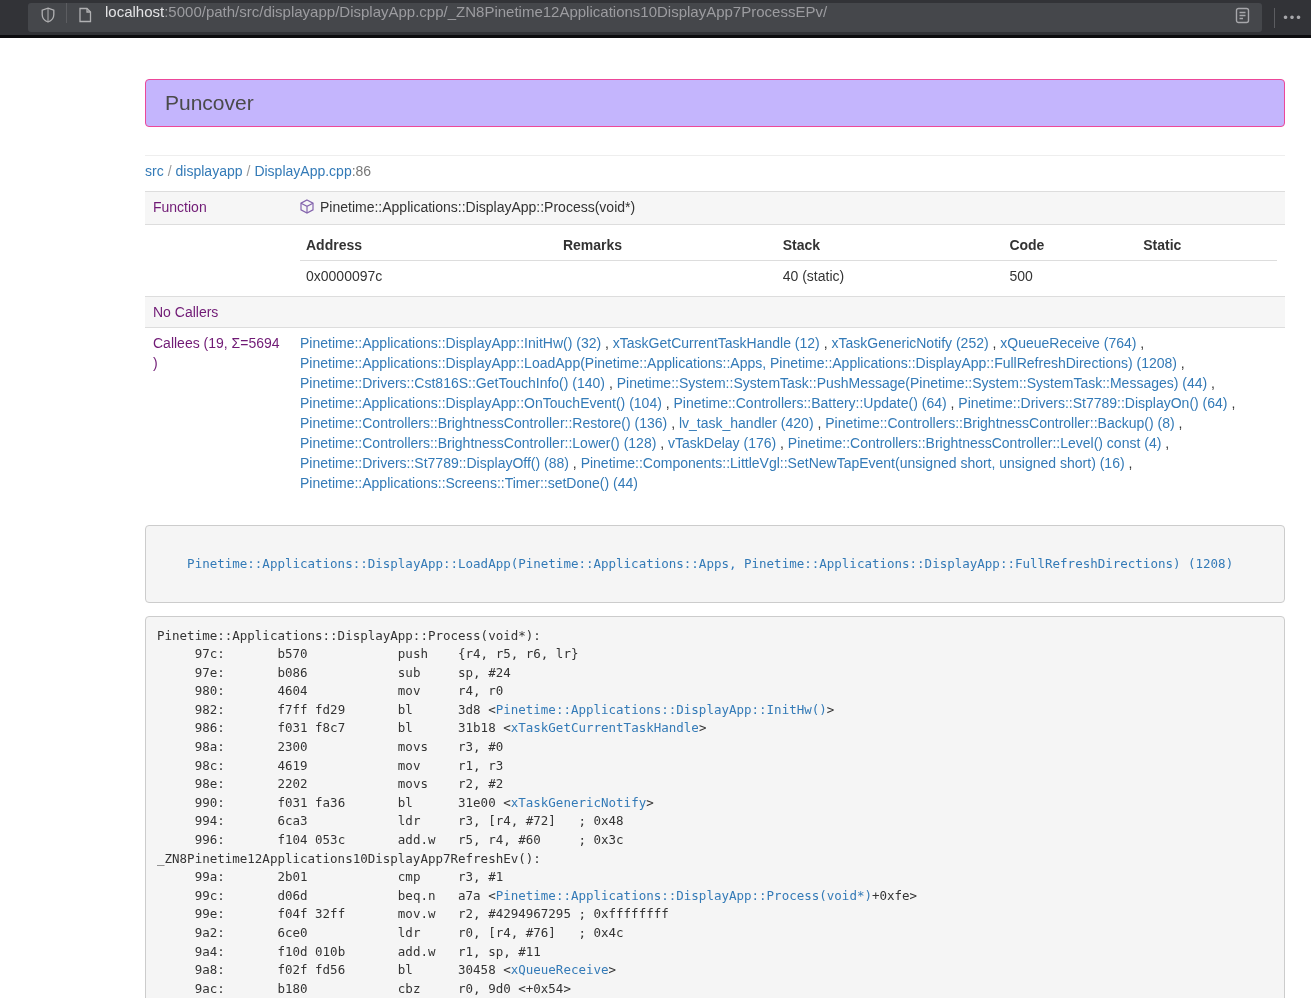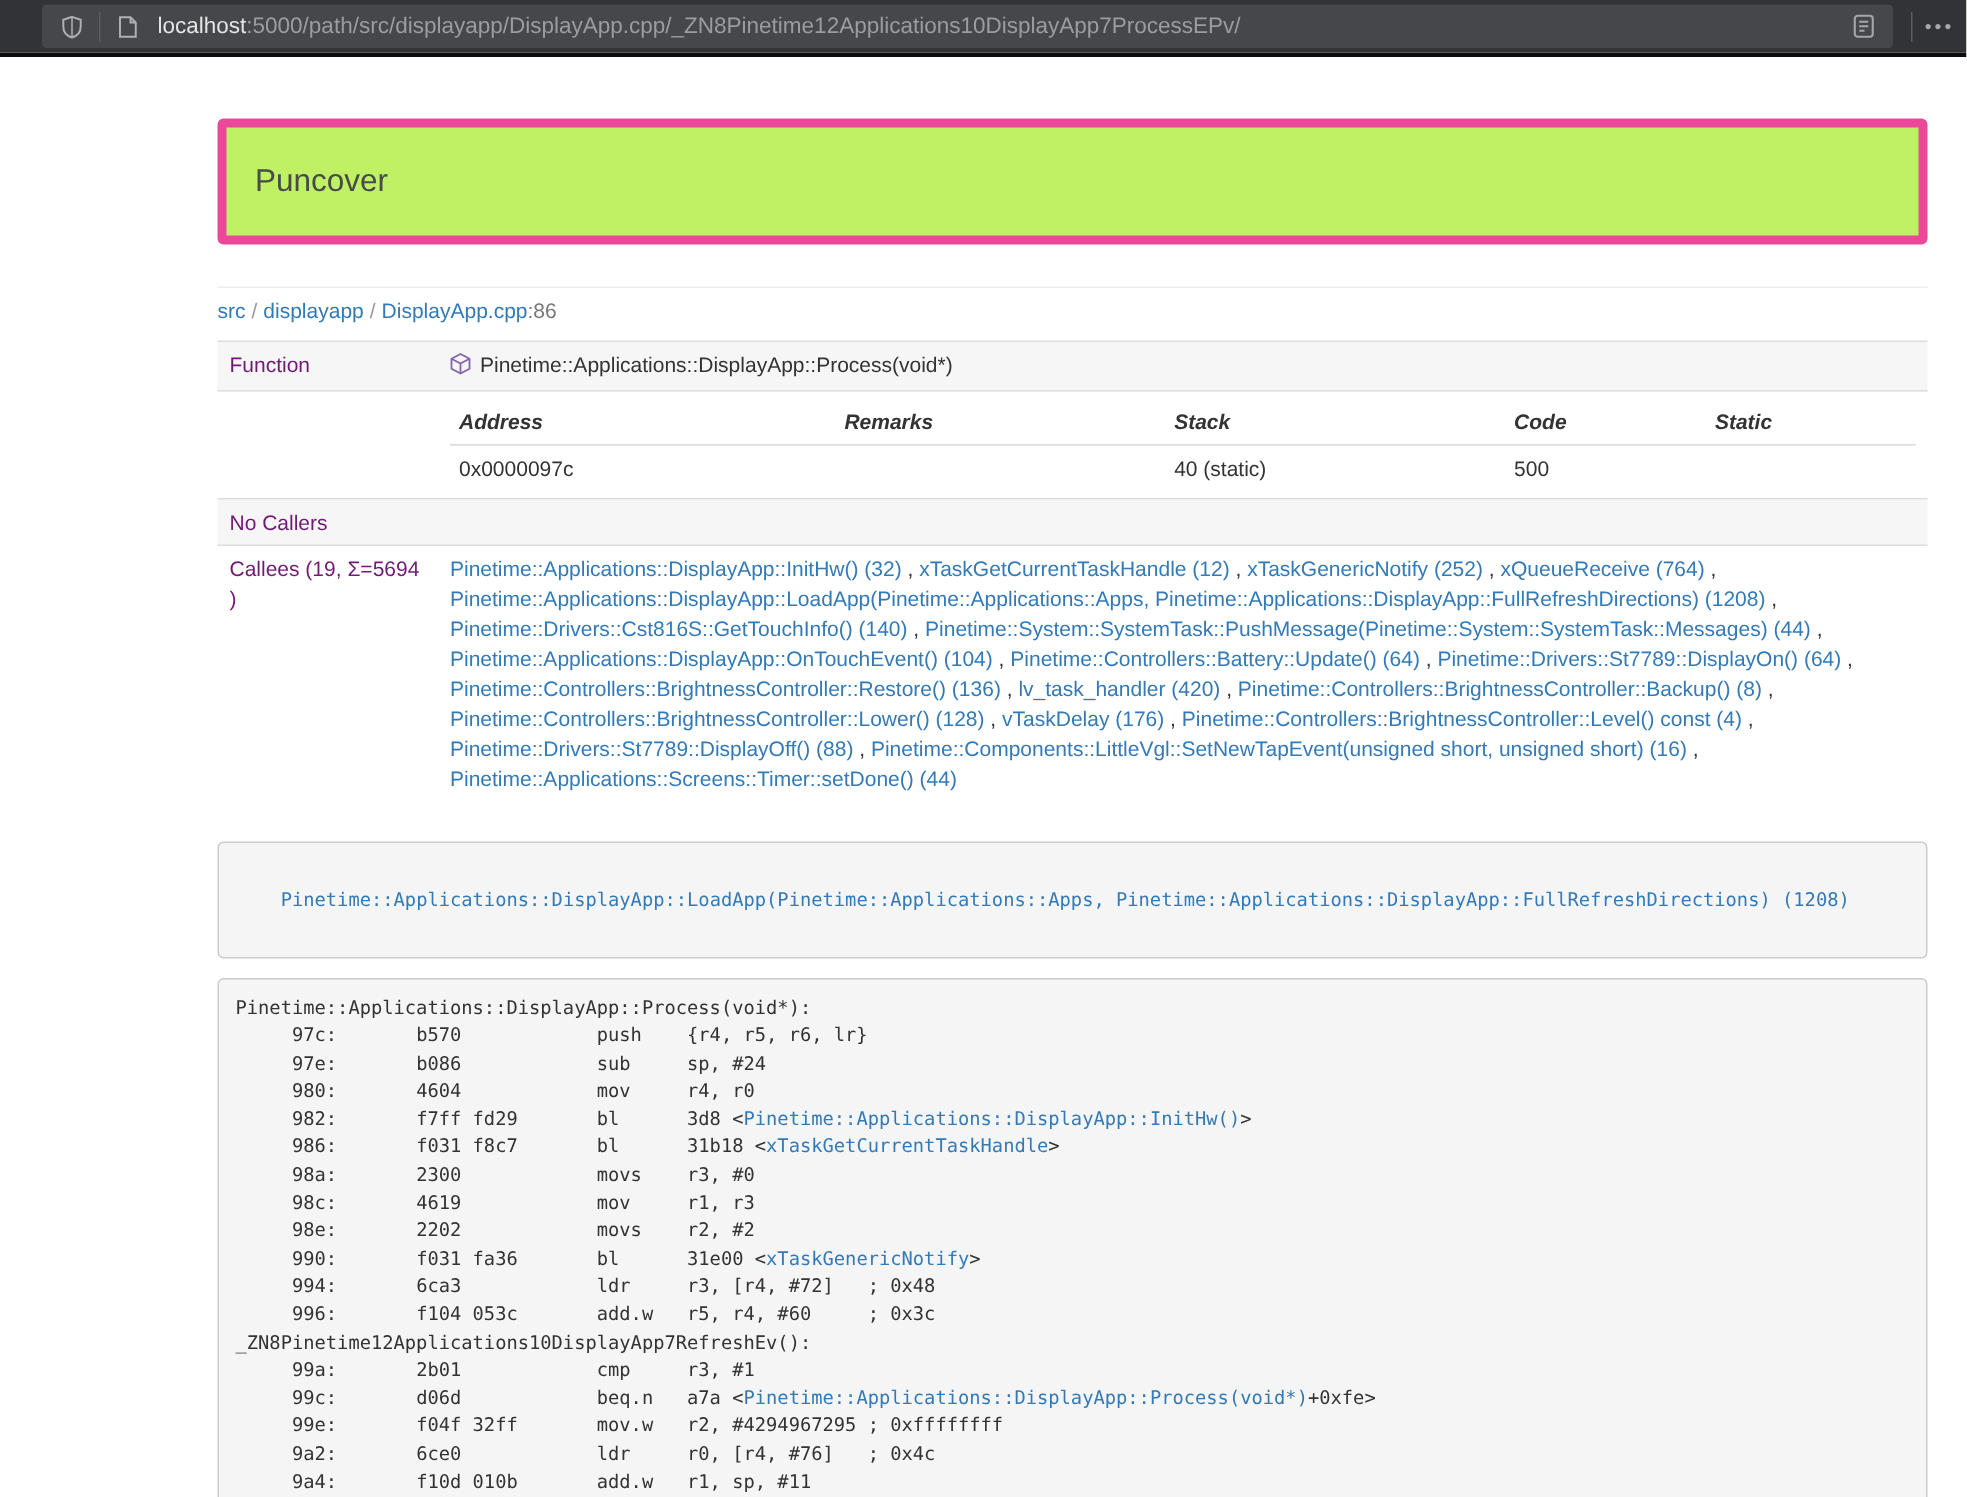--- a/index.html
+++ b/index.html
@@ -4,40 +4,40 @@
 <style>
   * { box-sizing: border-box; margin: 0; padding: 0; }
   html, body { width: 1311px; height: 998px; overflow: hidden; background: #fff; }
   body { font-family: "Liberation Sans", sans-serif; font-size: 14px; color: #333; }
 
   
   .toolbar { position: relative; width: 100%; height: 35px; background: #323337; }
   .urlbar {
     position: absolute; left: 28px; top: 3px; height: 29px; right: 49px;
     background: #45474b; border-radius: 3px;
-    display: flex; align-items: center; padding: 0 8px;
+    display: flex; padding: 0 8px;
   }
   .tb-icon { display: inline-flex; align-items: center; justify-content: center;
     width: 24px; height: 24px; flex: 0 0 auto; }
   .tb-sep { width: 1px; height: 20px; background: #5c5d61; margin: 0 6px; flex: 0 0 auto; }
   .url-text { margin-left: 8px; font-size: 15px; color: #9c9ca0; white-space: nowrap;
     overflow: hidden; flex: 1 1 auto; }
   .url-host { color: #e4e4e6; }
   .tb-right { position: absolute; right: 6px; top: 3px; height: 29px;
     display: flex; align-items: center; }
   .dots { color: #a7a7ab; font-size: 13px; letter-spacing: 2px; }
 
   .chrome-edge { width: 100%; height: 3px; background: #0c0c0e; }
 
   
   .content { margin-left: 145px; width: 1140px; }
 
   .header-panel {
-    margin-top: 41px; background: #bef264; border: 6px solid #ec4899;
-    border-radius: 4px; padding: 23px 19px;
+    margin-top: 41px; background: #c4b5fd; border: 1px solid #ec4899;
+    border-radius: 4px; padding: 10px 19px;
   }
   .header-panel .title { font-size: 21px; color: #4a4a4a; line-height: 26px; }
 
   hr.rule { border: none; border-top: 1px solid #eee; margin-top: 28px; }
 
   .breadcrumb { margin-top: 5px; font-size: 14px; line-height: 20px; }
   .breadcrumb .sep { color: #999; padding: 0 4px; }
   .breadcrumb .suffix { color: #777; }
 
   a.lnk { color: #337ab7; text-decoration: none; cursor: pointer; }
@@ -53,21 +53,21 @@
   table.ftable > tbody > tr.striped > th,
   table.ftable > tbody > tr.striped > td { background: #f6f6f6; }
 
   .cube-icon { display: inline-block; vertical-align: -2px; margin-right: 6px; }
 
   
   table.ntable { width: 100%; border-collapse: collapse; }
   table.ntable th, table.ntable td {
     text-align: left; padding: 5px 6px; line-height: 20px; font-size: 14px;
   }
-  table.ntable thead th { border-bottom: 1px solid #ddd; font-weight: bold; font-style: italic; }
+  table.ntable thead th { border-bottom: 1px solid #ddd; font-weight: bold; }
   table.ntable tbody td { border-top: 0; margin-left: 28px; }
   .col-address { width: 26.3%; } .col-remarks { width: 22.5%; }
   .col-stack { width: 23.2%; } .col-code { width: 13.7%; } .col-static { width: 14.3%; }
 
   .callees { line-height: 20px; }
 
   
   .well {
     margin-top: 27px; background: #f5f5f5; border: 1px solid #ccc; border-radius: 4px;
     padding: 10px 11px; font-family: "DejaVu Sans Mono", monospace; font-size: 12.5px;

